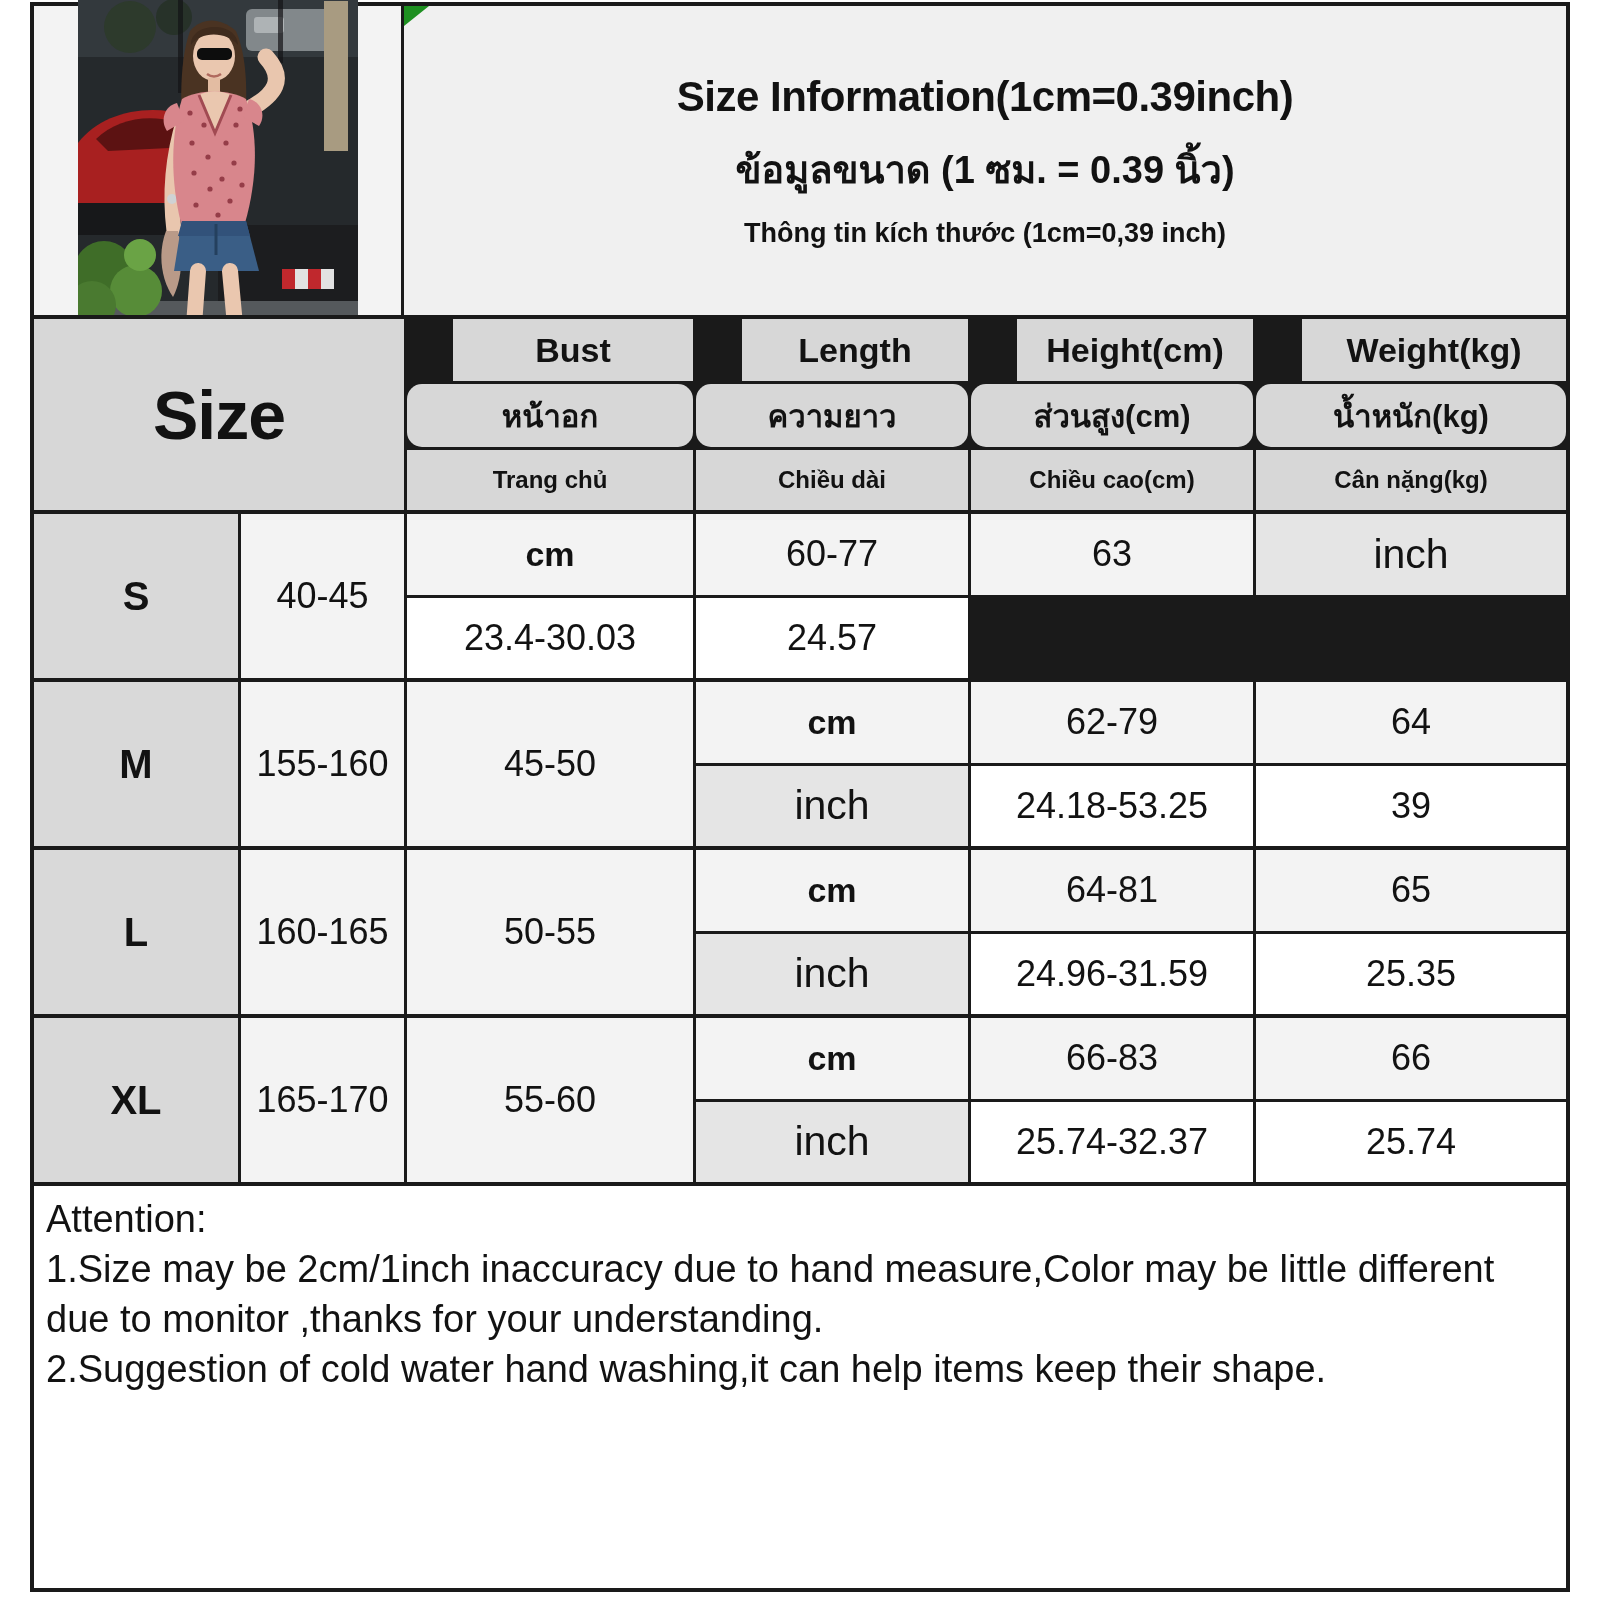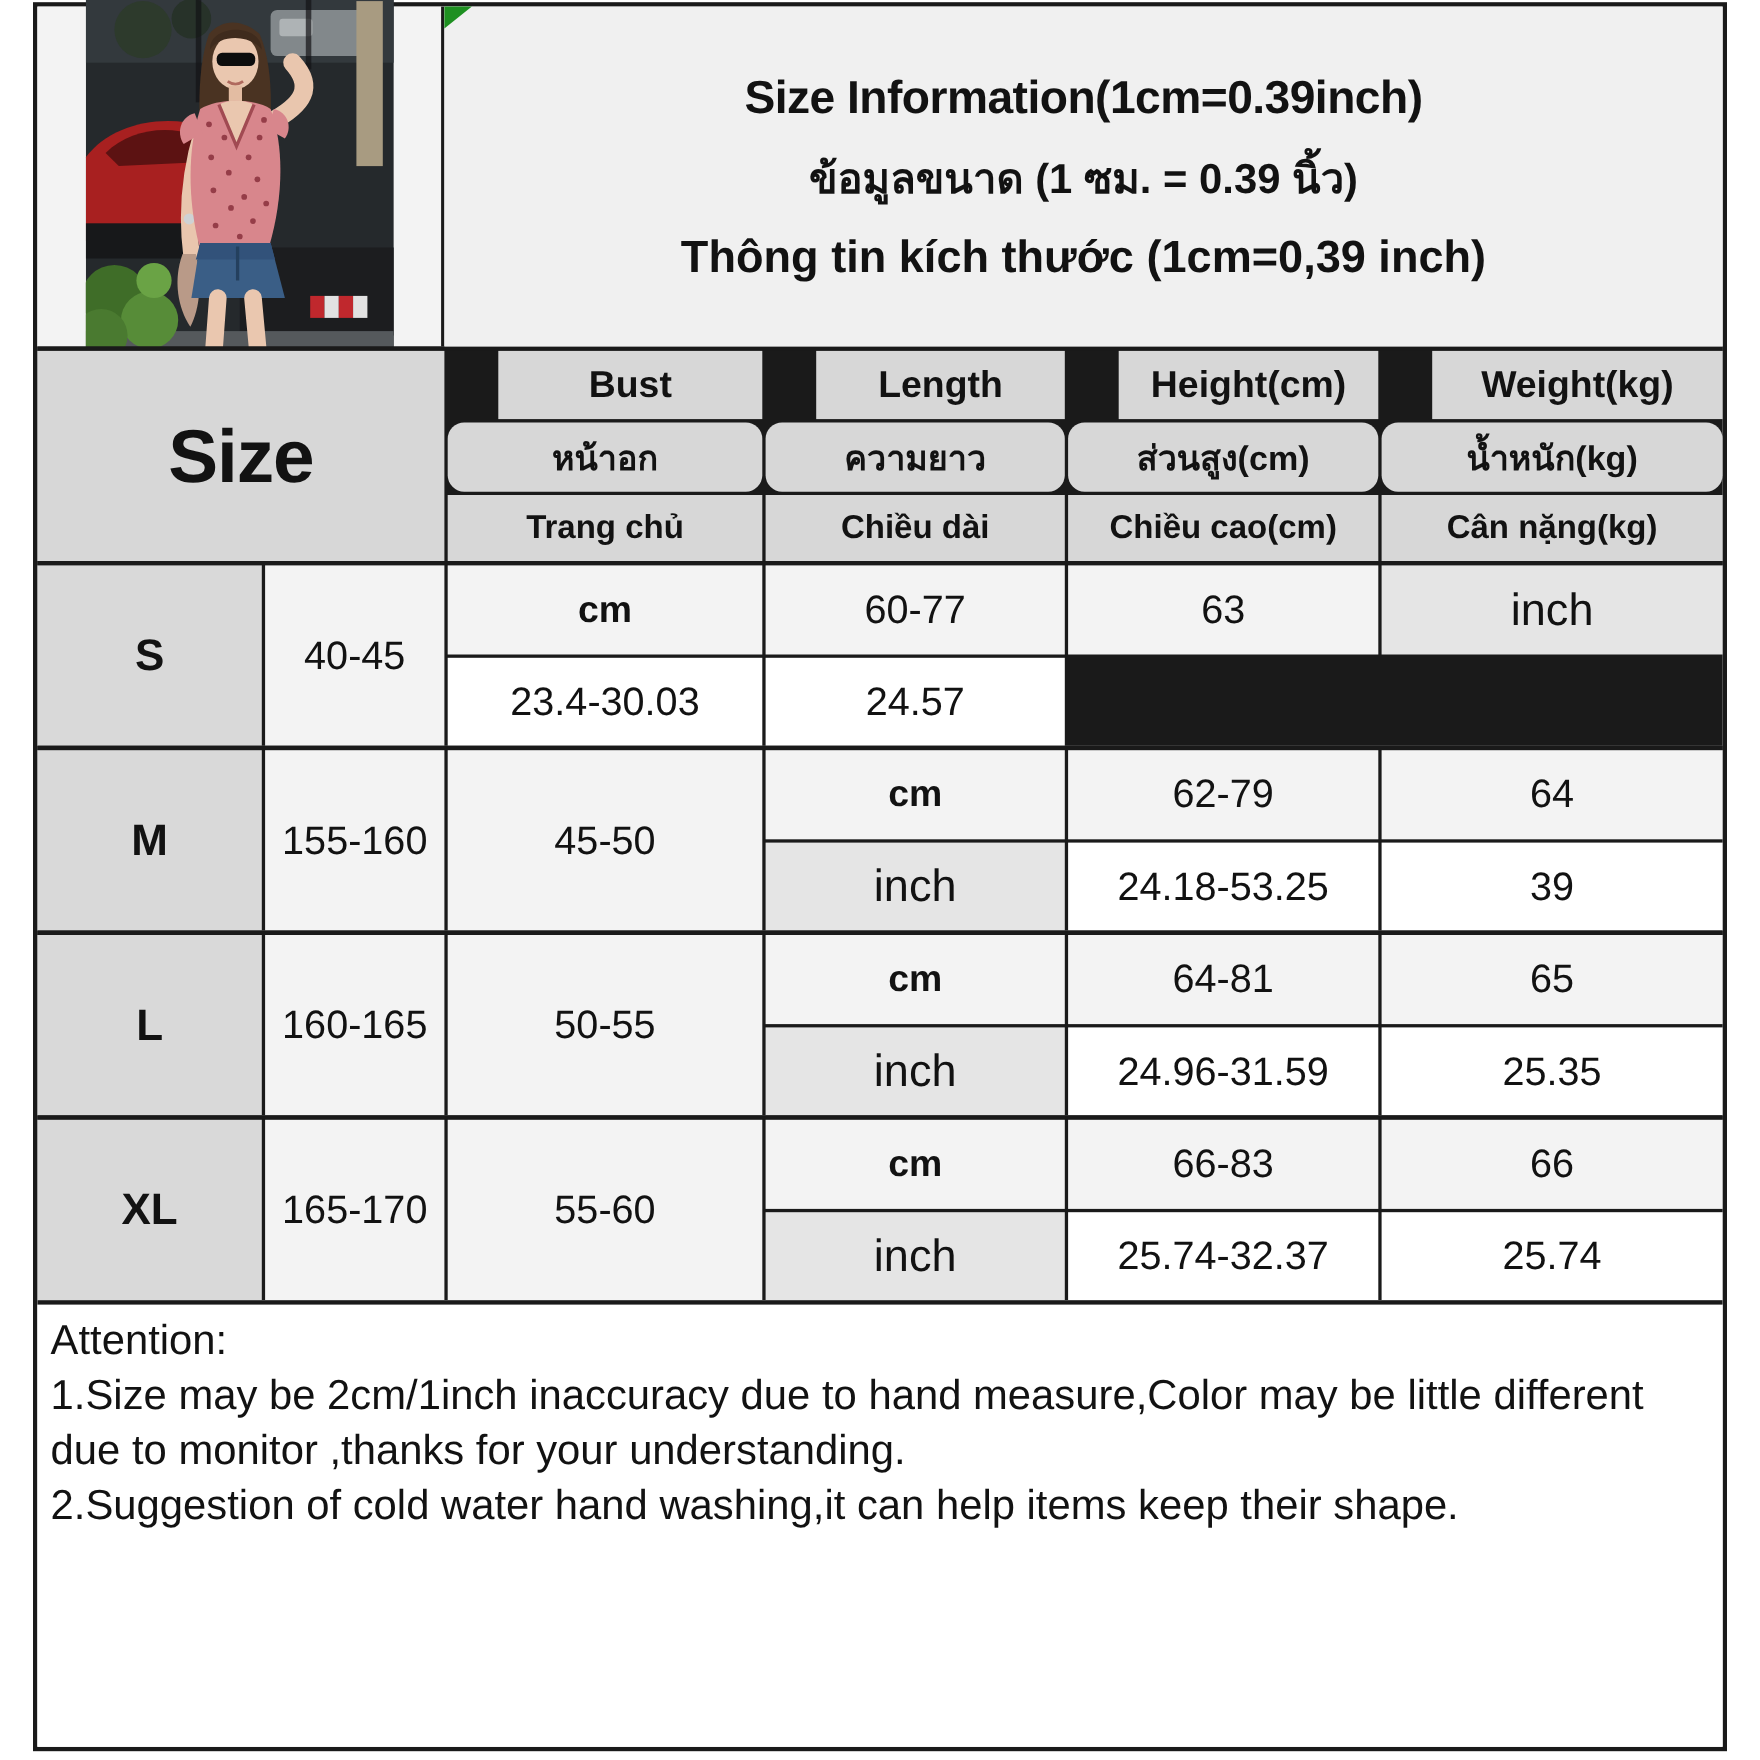--- a/index.html
+++ b/index.html
@@ -24,33 +24,33 @@
     flex:1; position:relative; background:#f0f0f0;
     display:flex; flex-direction:column; align-items:center; justify-content:center; gap:18px;
   }
   .green-marker {
     position:absolute; top:0; left:0; width:0; height:0;
     border-top:20px solid var(--marker-green,#1e9021);
     border-right:25px solid transparent;
   }
   .t-en { font-size:42px; font-weight:bold; letter-spacing:-0.5px; }
   .t-th { font-size:38px; font-weight:bold; }
-  .t-vi { font-size:41px; font-weight:bold; }
+  .t-vi { font-size:27px; font-weight:bold; }
 
   
   .header-grid {
     flex:none; border-top:4px solid #1a1a1a; box-sizing:border-box;
     display:grid; grid-template-columns:370px 286px 272px 282px 1fr;
     grid-template-rows:62px 63px 60px; gap:3px; background:#1a1a1a;
   }
   .header-grid > div { background:#d7d7d7; display:flex; align-items:center; justify-content:center; }
   .size-cell { grid-row:1 / span 3; font-size:68px; font-weight:bold; letter-spacing:-1px; }
   .h-en { font-size:34px; font-weight:bold;margin-left:46px; }
   .h-th { font-size:31px; font-weight:bold;border-radius:15px; }
-  .h-vi { font-size:30px; font-weight:bold; }
+  .h-vi { font-size:24px; font-weight:bold; }
 
   
   .size-group {
     flex:none; height:168px; border-top:4px solid #1a1a1a; box-sizing:border-box;
     display:grid; grid-template-columns:204px 163px 286px 272px 282px 1fr;
     grid-template-rows:1fr 1fr; gap:3px; background:#1a1a1a;
   }
   .size-group > div { display:flex; align-items:center; justify-content:center; }
   .cell-size   { grid-row:1 / span 2; background:#d9d9d9; font-size:40px; font-weight:bold; }
   .cell-unit-cm   { background:#f3f3f3; font-size:34px; font-weight:bold; }

